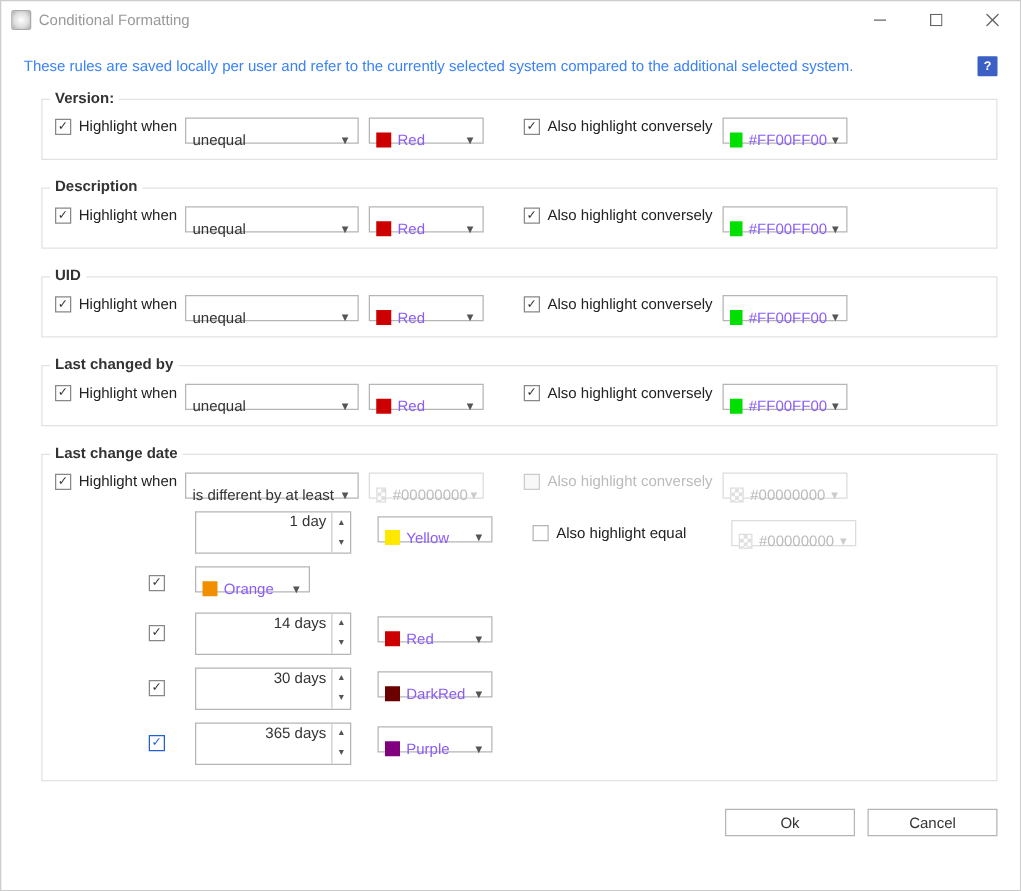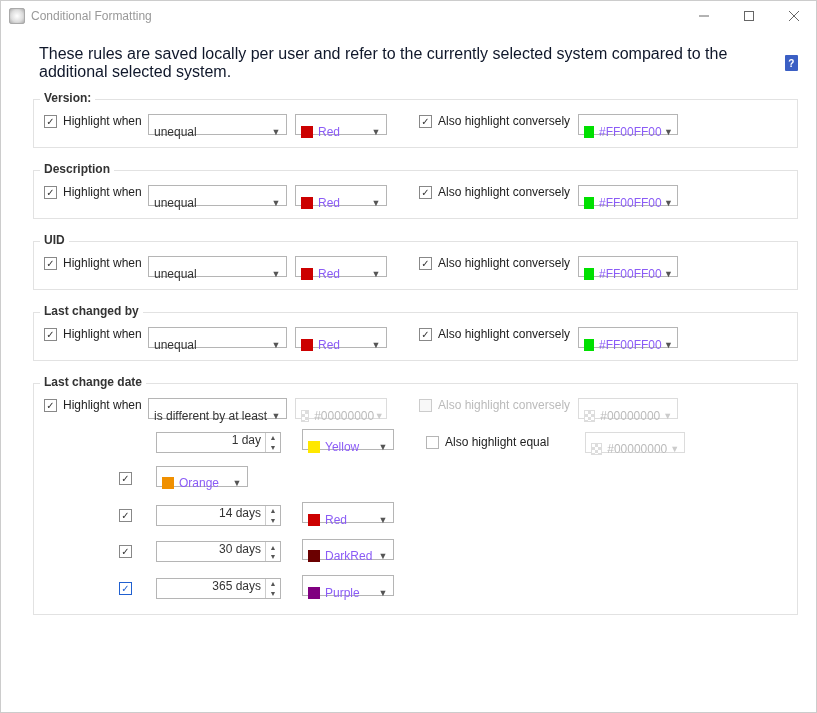--- a/index.html
+++ b/index.html
@@ -35,21 +35,21 @@
 }
 .win-btn svg { width: 10px; height: 10px; stroke: #666; stroke-width: 1; fill: none; }
 .content {
   padding: 8px 18px 12px 18px;
 }
 .desc-row {
   display: flex; align-items: center; justify-content: space-between;
   margin-bottom: 18px;
   margin-top: 6px;
 }
-.desc-text { color: #0f172a; font-size: 16px; margin-left: 20px; }
+.desc-text { color: #3b82f6; font-size: 12px; }
 .help-icon {
   width: 16px; height: 16px;
   background: #3b5fc4;
   color: #fff;
   font-size: 10px; font-weight: bold;
   display: flex; align-items: center; justify-content: center;
   border-radius: 1px;
 }
 .groups { margin-left: 14px; }
 .group {
@@ -122,21 +122,21 @@
     linear-gradient(45deg,#ddd 25%,transparent 25%,transparent 75%,#ddd 75%),
     linear-gradient(45deg,#ddd 25%,transparent 25%,transparent 75%,#ddd 75%);
   background-size: 6px 6px;
   background-position: 0 0, 3px 3px;
   background-color: #fff;
   border: 1px solid #ddd;
 }
 .spinner {
   display: inline-flex;
   align-items: stretch;
-  height: 21px;
+  height: 34px;
   border: 1px solid #b5b5b5;
   background: #fff;
 }
 .spinner .sp-input {
   width: 108px;
   text-align: right;
   padding: 0 4px;
   border: none;
   font-size: 12px;
   color: #333;
@@ -469,13 +469,17 @@
                 <span class="arrow">▼</span>
             </div>
           </div>
         </div>
 
       </div>
     </div>
 
   </div>
 
+  <div class="button-row">
+    <div class="btn">Ok</div>
+    <div class="btn">Cancel</div>
+  </div>
 </div>
 
 </body></html>

